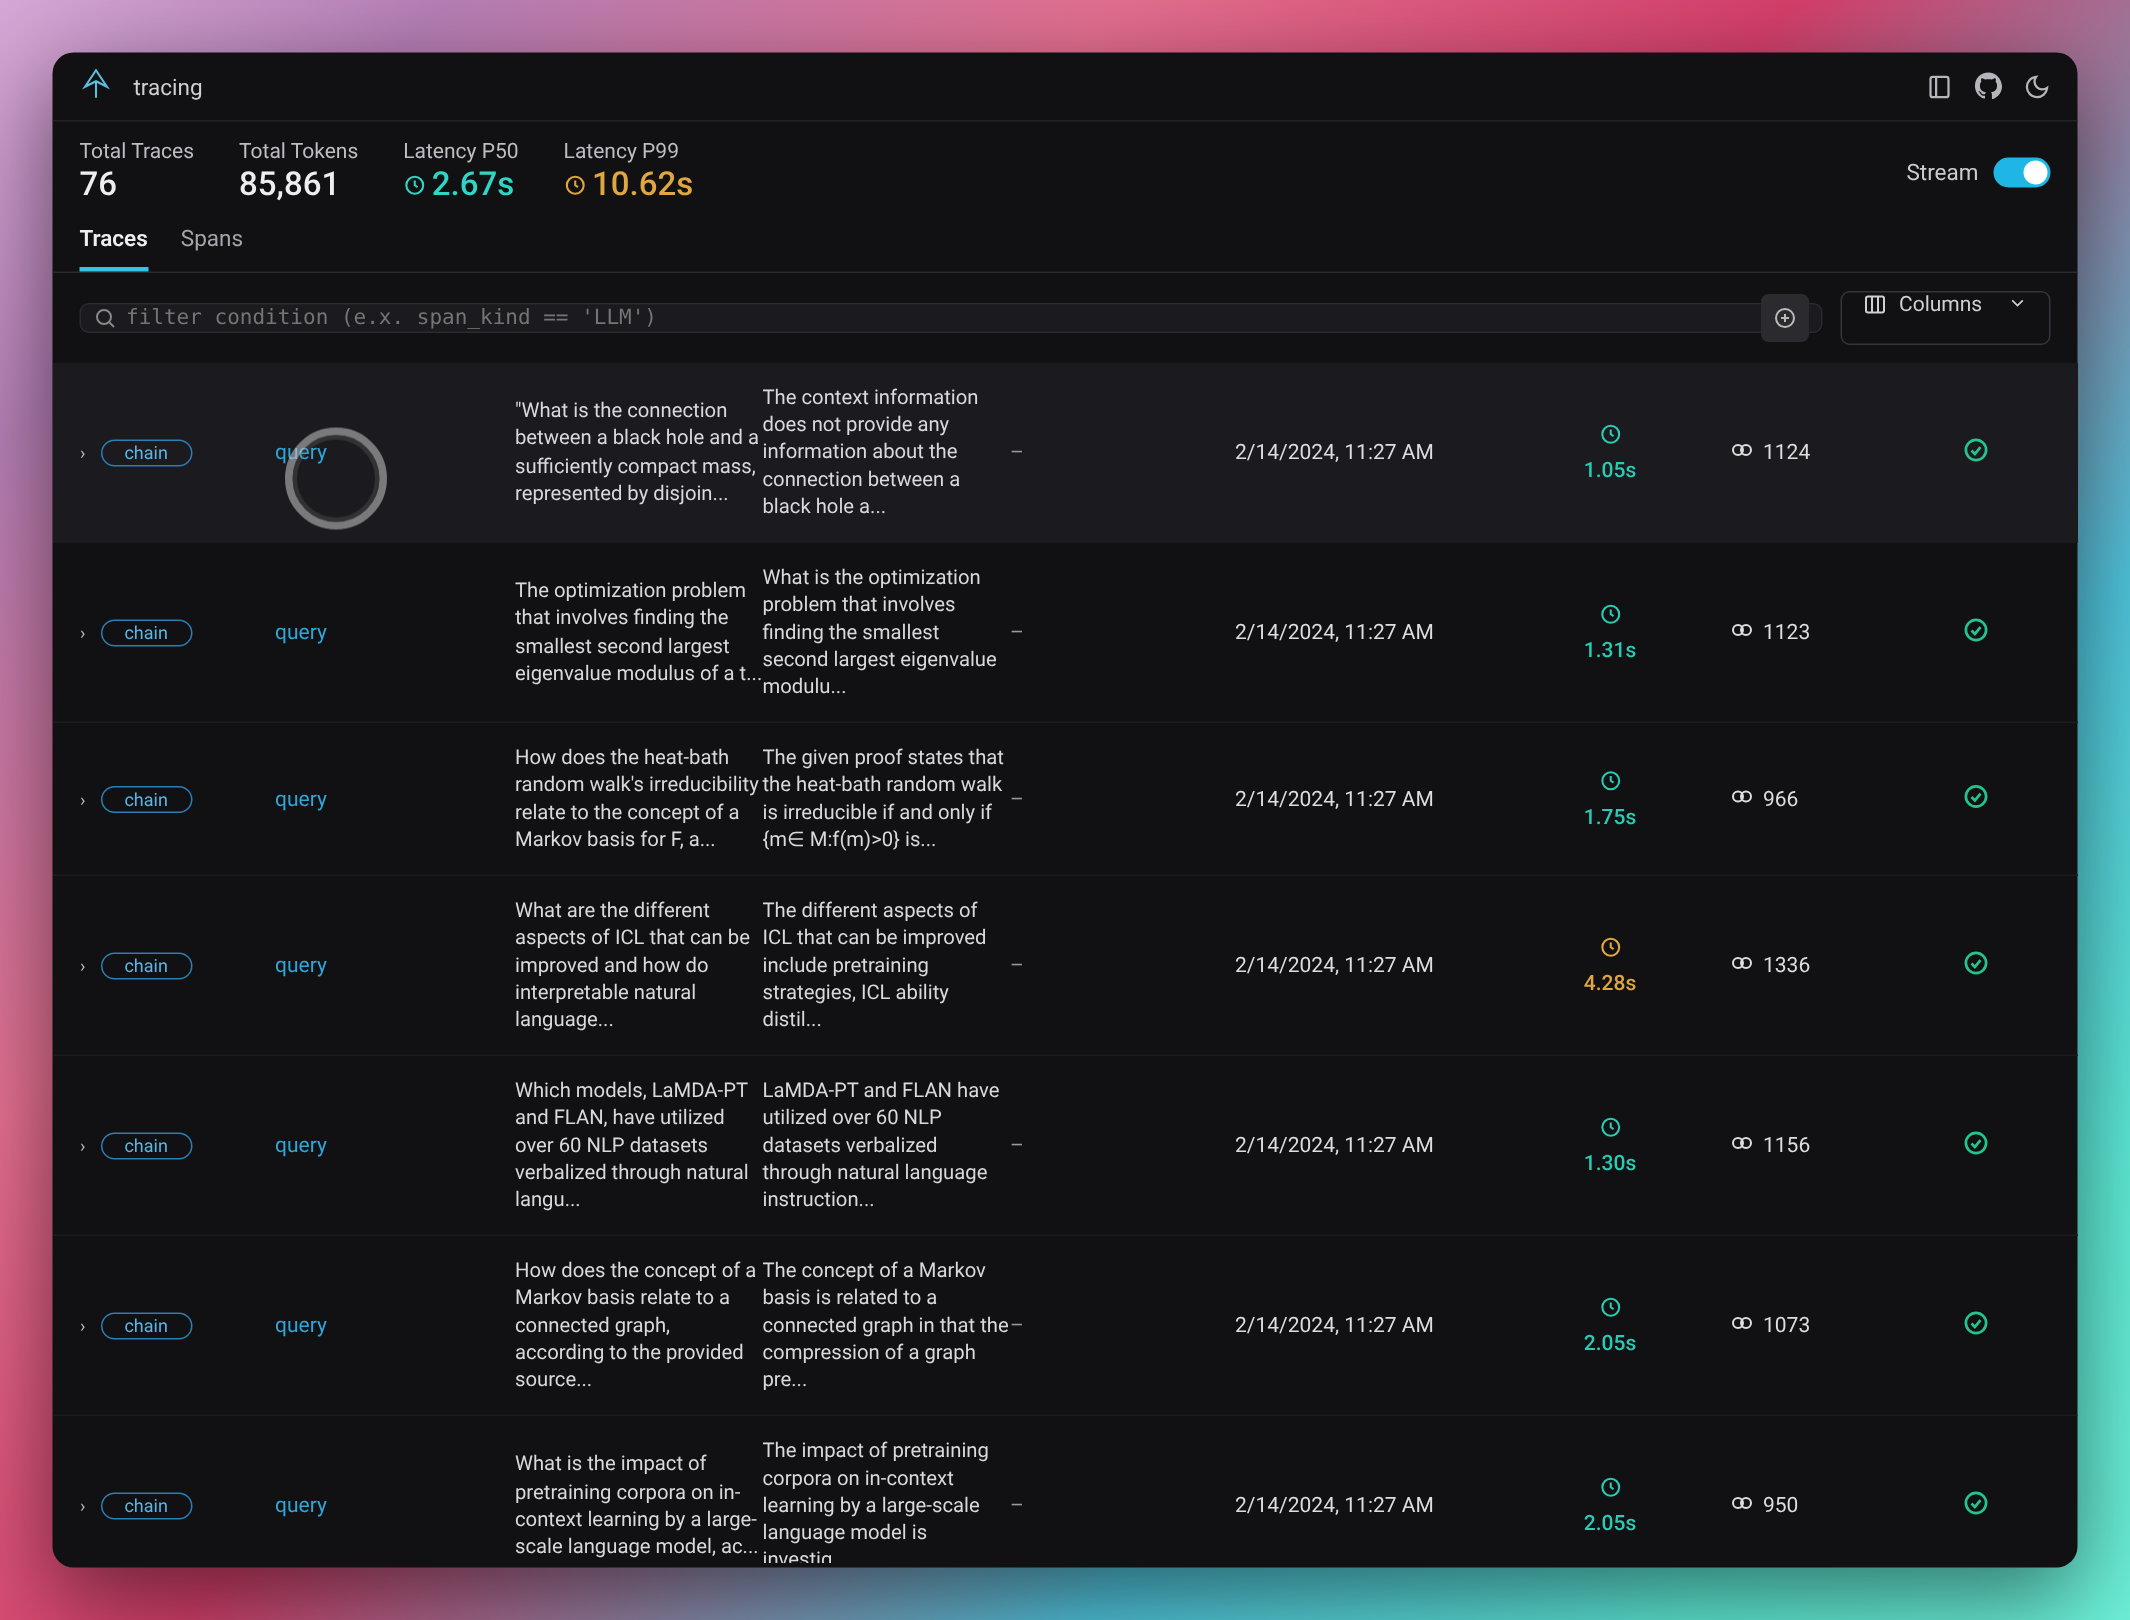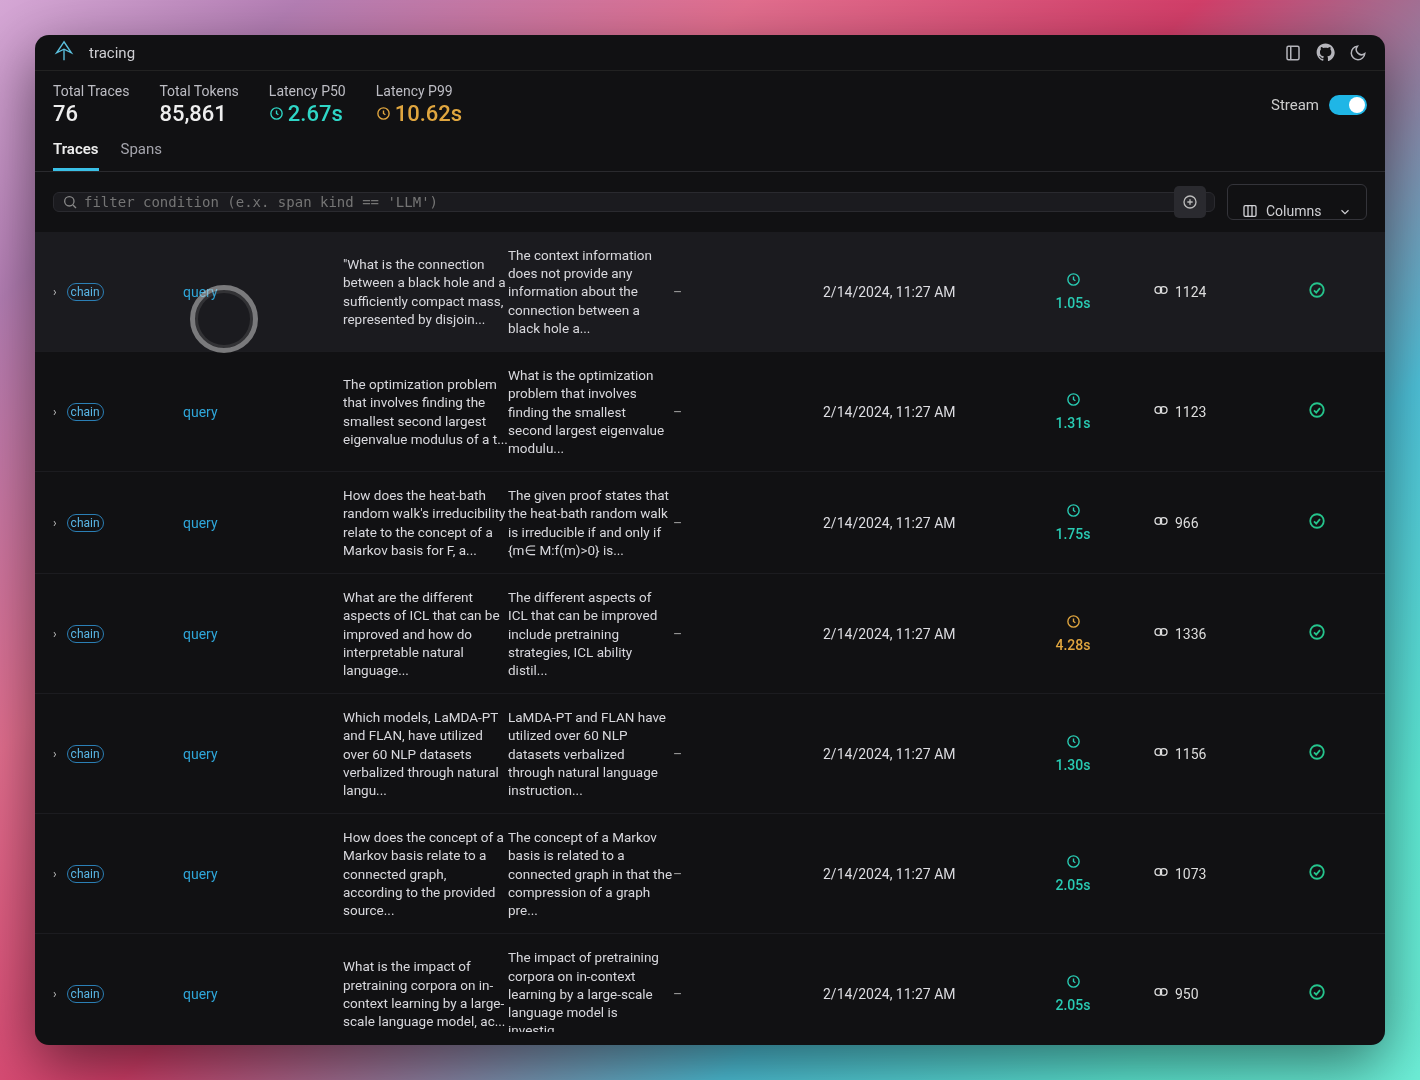--- a/index.html
+++ b/index.html
@@ -15,21 +15,21 @@
     border-radius: 14px;
     overflow: hidden;
     box-shadow: 0 20px 60px rgba(0,0,0,0.5);
     color: #d4d4d8;
     font-size: 14px;
     position: relative;
   }
   
   .topbar {
     display: flex; align-items: center; justify-content: space-between;
-    padding: 10px 18px; height: 36px;
+    padding: 10px 18px; height: 46px;
     border-bottom: 1px solid #222;
   }
   .topbar-left { display: flex; align-items: center; gap: 14px; }
   .logo svg { width: 22px; height: 22px; }
   .breadcrumb { color: #cfcfd3; font-size: 15px; }
   .topbar-right { display: flex; align-items: center; gap: 14px; }
   .topbar-icon { color: #b5b5bb; cursor: pointer; display:flex; }
   
   .stats {
     display: flex; align-items: center; justify-content: space-between;
@@ -51,33 +51,33 @@
   
   .subtabs { display:flex; gap:22px; padding: 10px 18px 0 18px; border-bottom:1px solid #2a2a2e;}
   .subtab { padding-bottom:10px; color:#a5a5ad; font-size:15px; cursor:pointer; }
   .subtab.active { color:#eee; border-bottom:3px solid #3ac0e6; font-weight:600;}
   
   .searchrow { display:flex; gap:12px; padding:12px 18px; align-items:center;}
   .searchbox { flex:1; display:flex; align-items:center; background:#1b1b1f; border:1px solid #2a2a2f; border-radius:6px; height:20px; padding:0 8px;}
   .searchbox input { flex:1; background:transparent; border:none; outline:none; color:#ccc; font-family: ui-monospace, Menlo, monospace; font-size:14px; padding:0 6px;}
   .search-icon { color:#888; display:flex; }
   .add-btn { width:32px; height:32px; background:#2a2a2f; border-radius:5px; display:flex; align-items:center; justify-content:center; color:#bbb; margin-left:-44px; cursor:pointer;}
-  .columns-btn { display:flex; align-items:flex-end; gap:8px; border:1px solid #34343a; border-radius:6px; height:36px; padding:0 14px; cursor:pointer; color:#d0d0d4; min-width:140px; justify-content:space-between;}
+  .columns-btn { display:flex; align-items:flex-start; gap:8px; border:1px solid #34343a; border-radius:6px; height:36px; padding:0 14px; cursor:pointer; color:#d0d0d4; min-width:140px; justify-content:space-between;}
   .columns-btn .lbl { display:flex; align-items:center; gap:8px;}
   
   .table-wrap { height: calc(100% - 210px); overflow-y:auto; }
   .table-head, .row { display:grid; grid-template-columns: 130px 160px 165px 165px 150px 170px 160px 155px 80px; align-items:center; }
   .table-head { padding: 10px 18px; color:#cfcfd3; font-size:14.5px; border-bottom:1px solid #232327; position:sticky; top:0; background:#111113;}
   .th { display:flex; align-items:center; gap:6px;}
   .th.kind::before { content:""; display:inline-block; width:0; height:0; border-left:4px solid transparent; border-right:4px solid transparent; border-bottom:5px solid #aaa; transform:rotate(90deg); margin-right:4px;}
   .row { padding: 14px 18px; border-bottom:1px solid #1c1c20; font-size:14px; align-items:center;}
   .row.highlight { background:#1b1b1f; }
   .kindcell { display:flex; align-items:center; gap:10px;}
   .chev { color:#bbb; cursor:pointer; font-size:12px;}
-  .chip { border:1px solid #2b7fb5; color:#59b6e6; border-radius:11px; padding:1px 3px; font-size:12px;}
+  .chip { border:1px solid #2b7fb5; color:#59b6e6; border-radius:11px; padding:1px 15px; font-size:12px;}
   .namecell { color:#2fa6d9; cursor:pointer;}
   .txt { color:#d8d8dd; line-height:1.35; font-size:13.5px;}
   .dash { color:#999; }
   .time { color:#dcdce1; }
   .latency { display:flex; align-items:center; gap:5px; font-weight:500;flex-direction:column;}
   .latency.green { color:#29cbb3;}
   .latency.yellow { color:#e0a63f;}
   .tokcell { display:flex; align-items:center; gap:6px; color:#ddd;text-align:center;}
   .status-ok { color:#25c48c; }
   .clock-ico { width:15px; height:15px; }

